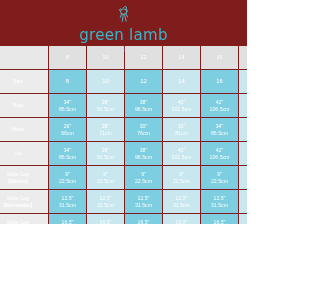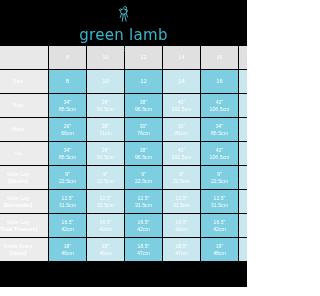--- a/index.html
+++ b/index.html
@@ -6,23 +6,23 @@
   html, body {
     width: 247px;
     height: 296px;
     overflow: hidden;
     background: #ffffff;
     font-family: "Liberation Sans", sans-serif;
   }
 
   .page {
     width: 247px;
-    height: 287px;
+    height: 224px;
     position: relative;
-    background: #000000;
+    background: #7f1d1d;
     overflow: hidden;
   }
 
   
   .brand {
     width: 100%;
     padding-top: 4px;
     display: flex;
     flex-direction: column;
     align-items: center;

